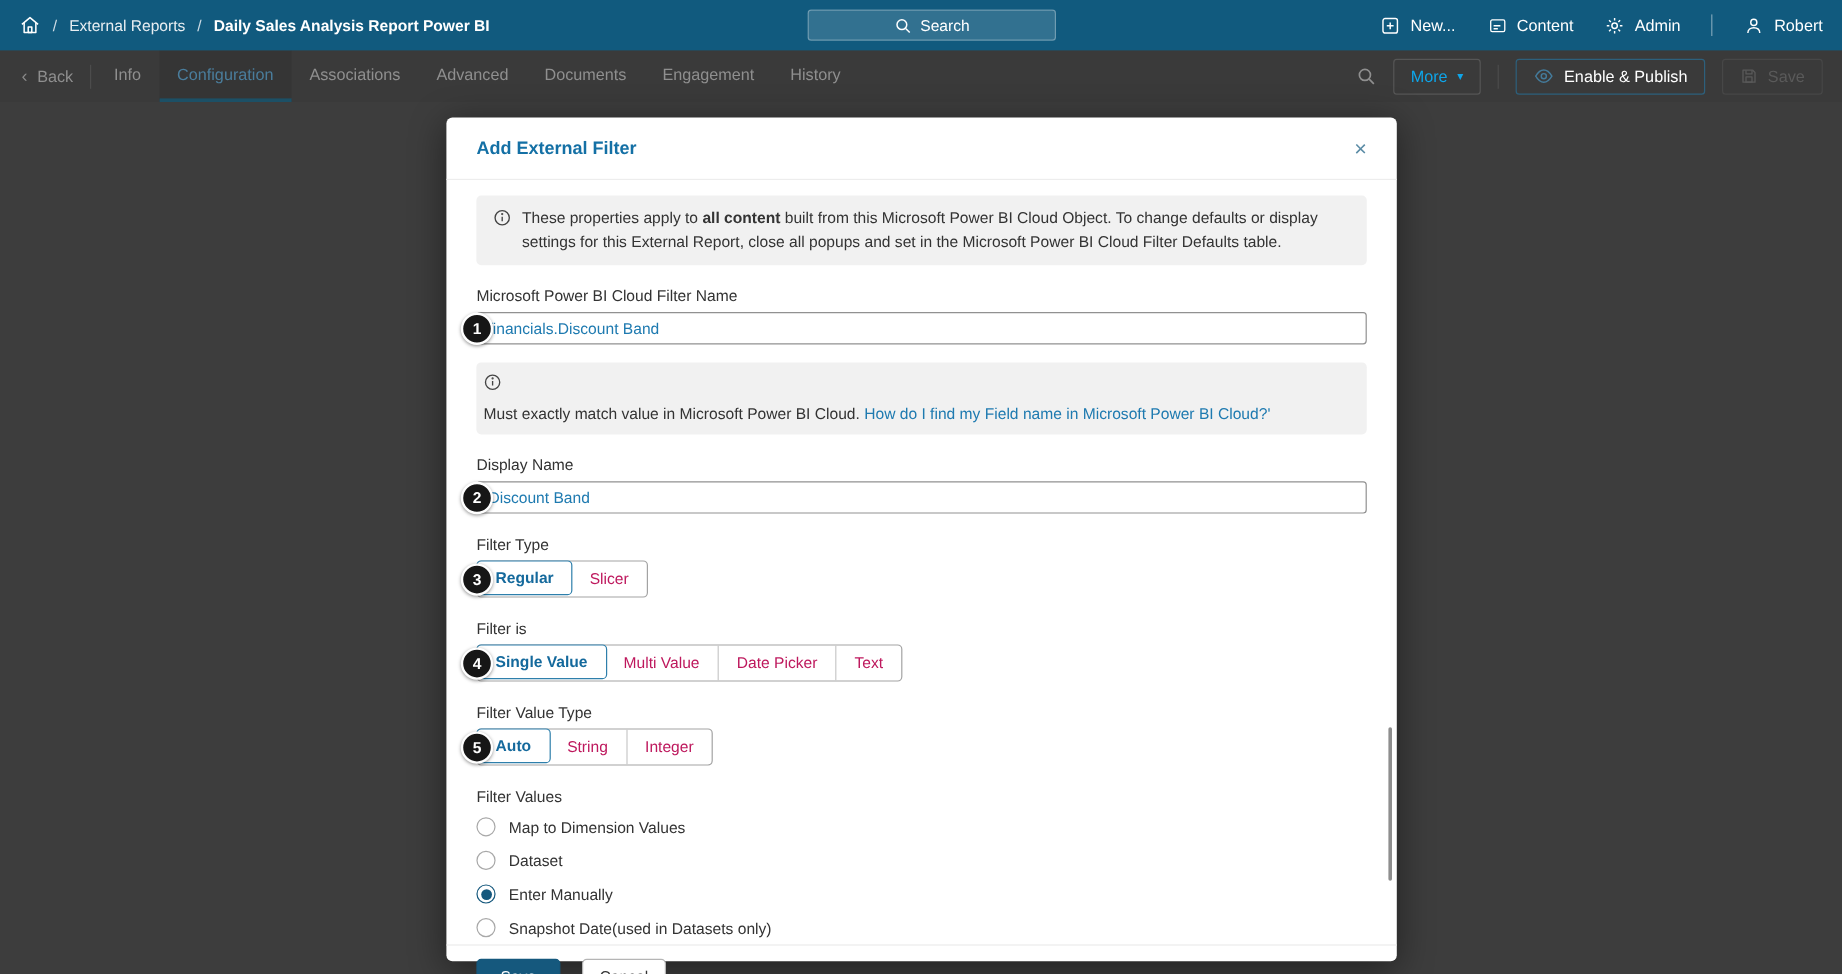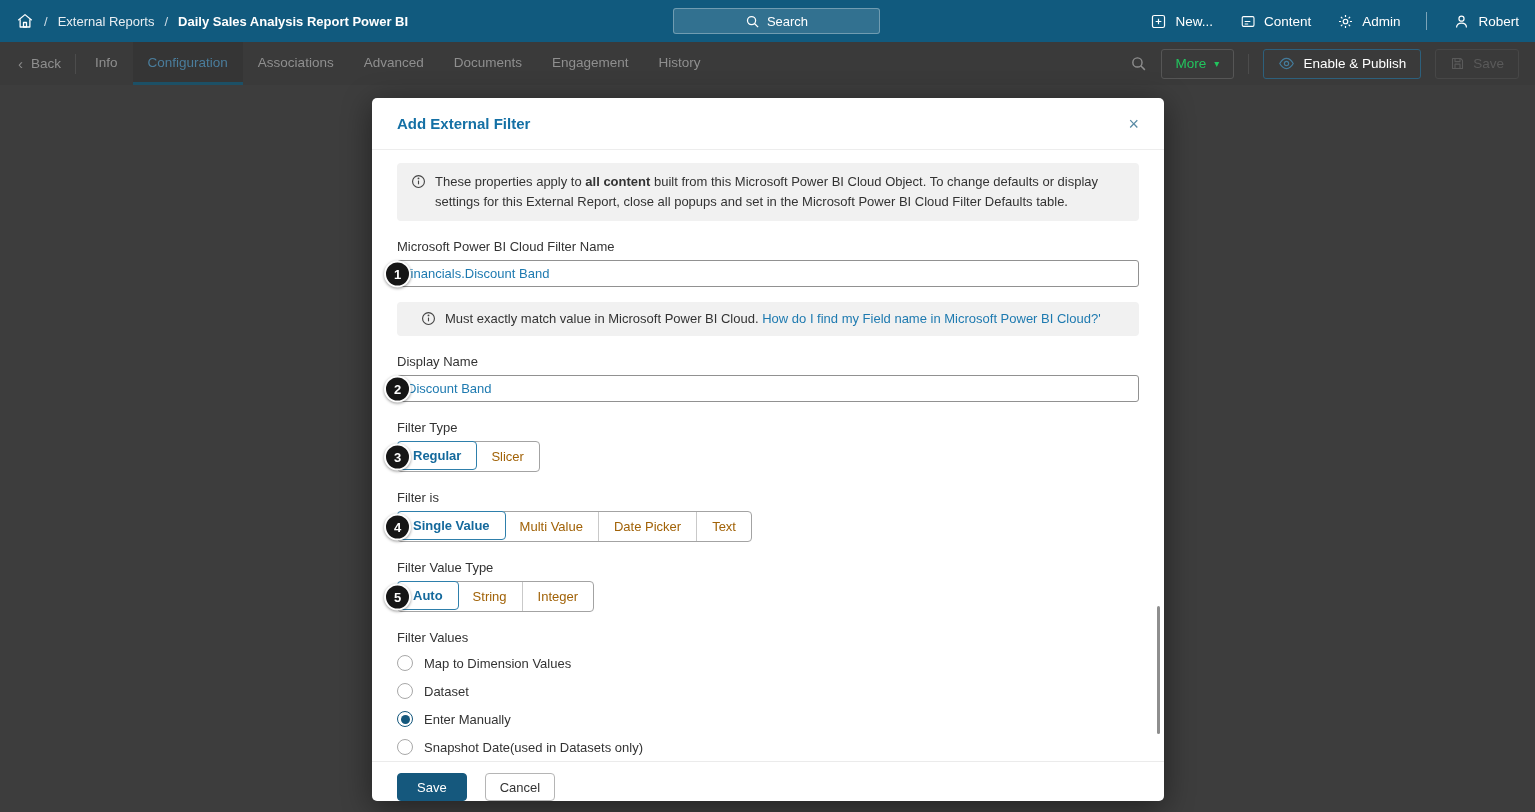--- a/index.html
+++ b/index.html
@@ -28,21 +28,21 @@
     padding-right:14px; cursor:pointer; }
   .back .chev { font-size:15px; color:#8a8a8a; }
   .tool-div { width:1px; height:20px; background:#4c4c4c; align-self:center; }
   .tabs { display:flex; align-items:stretch; margin-left:4px; }
   .tab { display:flex; align-items:center; padding:0 15px; font-size:13.5px;
     color:#8f8f8f; cursor:pointer; border-bottom:3px solid transparent; }
   .tab.active { background:#353535; color:#4a7d9c; border-bottom:3px solid #1c5066; }
   .tool-right { margin-left:auto; display:flex; align-items:center; gap:14px; }
   .btn { display:inline-flex; align-items:center; justify-content:center; gap:8px;
     height:30px; padding:0 14px; border-radius:3px; font-size:13.5px;
-    border:1px solid #565656; color:#22c55e; background:transparent; cursor:pointer; }
+    border:1px solid #565656; color:#0ea5e9; background:transparent; cursor:pointer; }
   .btn .chev-d { font-size:10px; }
   .btn.publish { border-color:#2d607c; color:#ffffff; }
   .btn.save-dis { border-color:#474747; color:#5a5a5a; cursor:default; }
 
   
   .modal { position:absolute; left:372px; top:98px; width:792px; height:703px;
     background:#fff; border-radius:5px; box-shadow:0 6px 30px rgba(0,0,0,.45);
     display:flex; flex-direction:column; }
   .m-head { height:52px; flex:0 0 auto; display:flex; align-items:center;
     padding:0 25px; border-bottom:1px solid #ededed; }
@@ -58,25 +58,25 @@
   .f-label { font-size:13px; color:#333; margin-top:18px; margin-bottom:6px; }
   .f-row { position:relative; }
   .t-input { width:742px; height:27px; border:1px solid #919191; border-radius:3px;
     padding:0 9px; font-size:13px; color:#1e7ab0;
     font-family:"Liberation Sans", sans-serif; background:#fff; }
   .badge { position:absolute; left:-13px; top:50%; transform:translateY(-50%);
     width:27px; height:27px; border-radius:50%; background:#161616; color:#fff;
     border:2px solid #fff; font-size:13px; font-weight:bold; display:flex;
     align-items:center; justify-content:center; z-index:3;
     box-shadow:0 1px 3px rgba(0,0,0,.4); }
-  .banner.one-line { margin-top:15px; padding:7px 24px; }
+  .banner.one-line { margin-top:15px; padding:7px 6px;flex-direction:column; }
   .seg { display:inline-flex; border:1px solid #a3a3a3; border-radius:4px;
     background:#fff; }
   .seg-opt { height:29px; display:flex; align-items:center; padding:0 15px;
-    font-size:13px; color:#a16207; cursor:pointer; border-right:1px solid #c9c9c9; }
+    font-size:13px; color:#be185d; cursor:pointer; border-right:1px solid #c9c9c9; }
   .seg-opt:last-child { border-right:none; }
   .seg-opt.selected { border:1px solid #2e7fab; border-radius:4px; margin:-1px;
     position:relative; z-index:1; background:#fff; color:#14699c; font-weight:bold; }
   .radio-row { display:flex; align-items:center; gap:11px; height:28px;
     font-size:13px; color:#333; cursor:pointer; }
   .radio-list { margin-top:4px; }
   .rdot { width:16px; height:16px; border-radius:50%; border:1px solid #a8a8a8;
     display:inline-flex; align-items:center; justify-content:center; background:#fff; }
   .radio-row.selected .rdot { border:1.5px solid #15587d; }
   .radio-row.selected .rdot::after { content:""; width:9px; height:9px;

